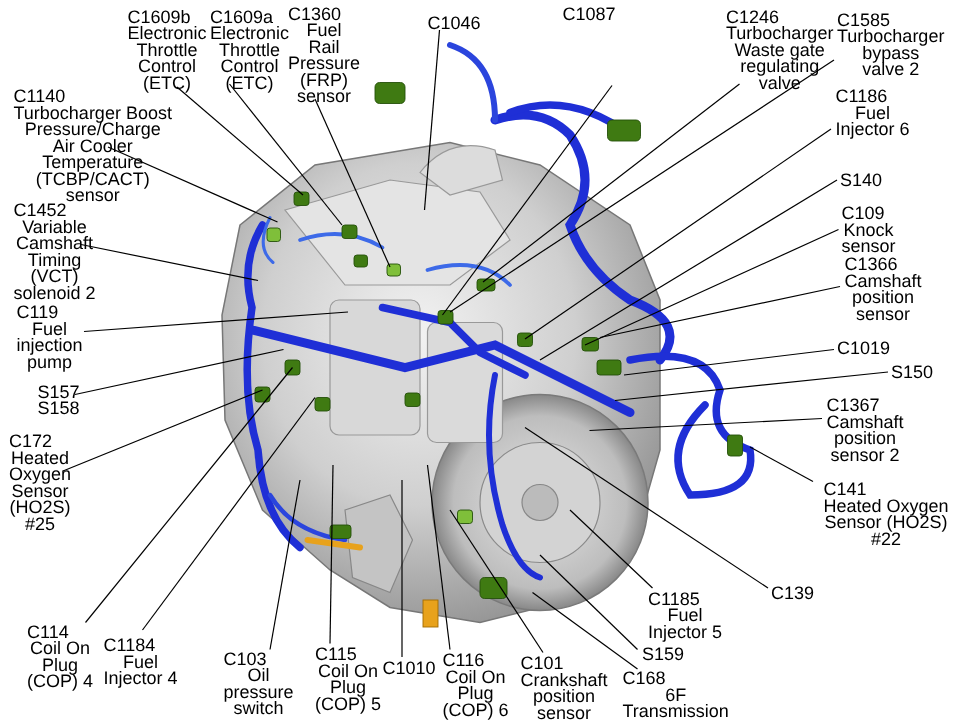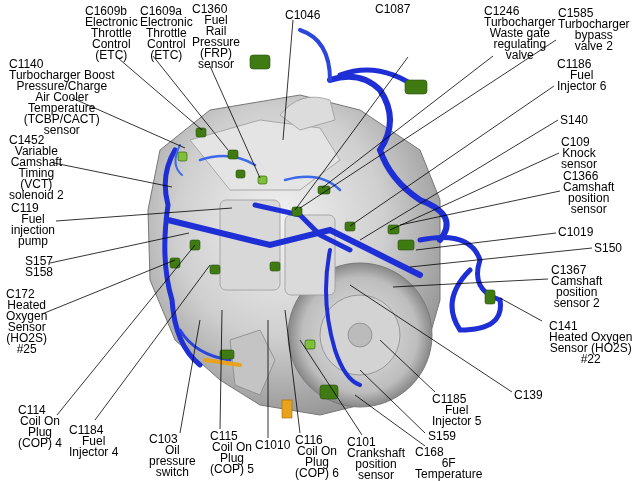--- a/index.html
+++ b/index.html
@@ -173,35 +173,35 @@
 Oxygen
 Sensor
 (HO2S)
 #25</span></div>
   <div class="lbl" style="left:549px;top:321px"><span class="code">C141</span><span class="desc">Heated Oxygen
 Sensor (HO2S)
 #22</span></div>
   <div class="lbl" style="left:514px;top:390px"><span class="code">C139</span></div>
   <div class="lbl" style="left:432px;top:394px"><span class="code">C1185</span><span class="desc">Fuel
 Injector 5</span></div>
-  <div class="lbl" style="left:18px;top:405px"><span class="code">C114</span><span class="desc">Coil On
+  <div class="lbl" style="left:18px;top:416px"><span class="code">C114</span><span class="desc">Coil On
 Plug
 (COP) 4</span></div>
   <div class="lbl" style="left:69px;top:425px"><span class="code">C1184</span><span class="desc">Fuel
 Injector 4</span></div>
   <div class="lbl" style="left:428px;top:431px"><span class="code">S159</span></div>
   <div class="lbl" style="left:149px;top:434px"><span class="code">C103</span><span class="desc">Oil
 pressure
 switch</span></div>
   <div class="lbl" style="left:210px;top:431px"><span class="code">C115</span><span class="desc">Coil On
 Plug
 (COP) 5</span></div>
   <div class="lbl" style="left:255px;top:440px"><span class="code">C1010</span></div>
   <div class="lbl" style="left:295px;top:435px"><span class="code">C116</span><span class="desc">Coil On
 Plug
 (COP) 6</span></div>
   <div class="lbl" style="left:347px;top:437px"><span class="code">C101</span><span class="desc">Crankshaft
 position
 sensor</span></div>
   <div class="lbl" style="left:415px;top:447px"><span class="code">C168</span><span class="desc">6F
-Temperature</span></div>
+Transmission</span></div>
 
 </div>
 
 </body></html>

